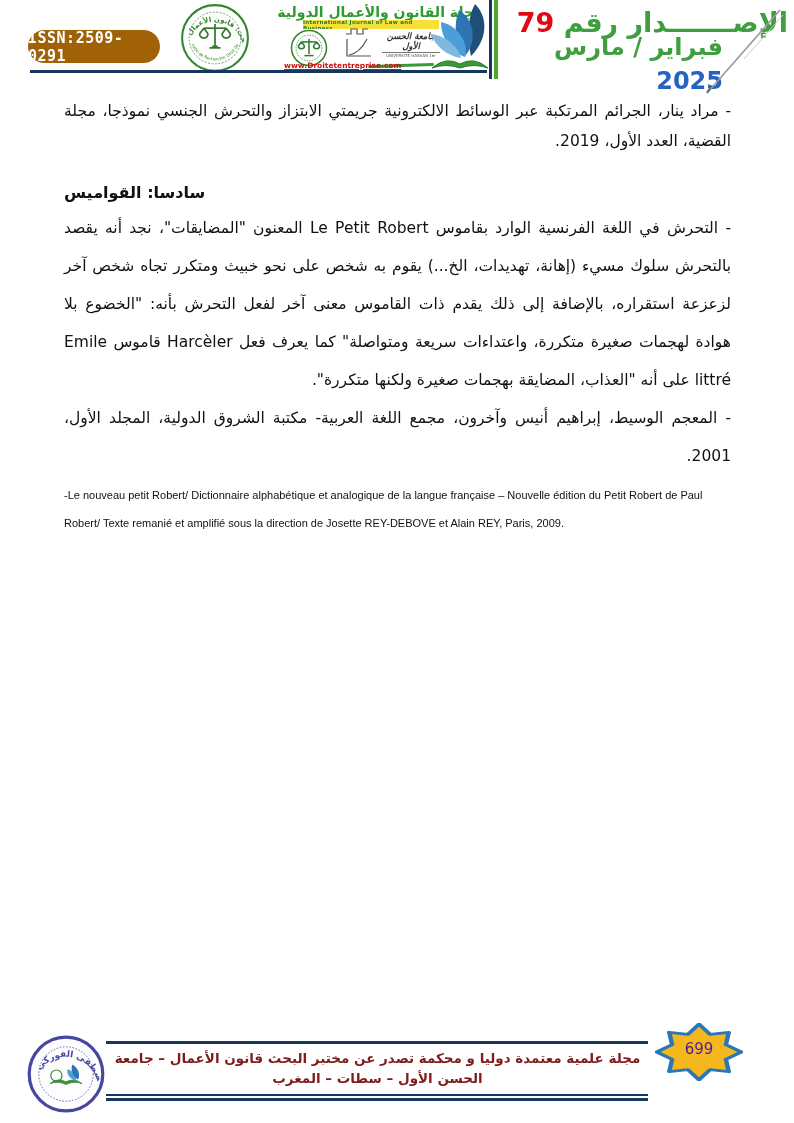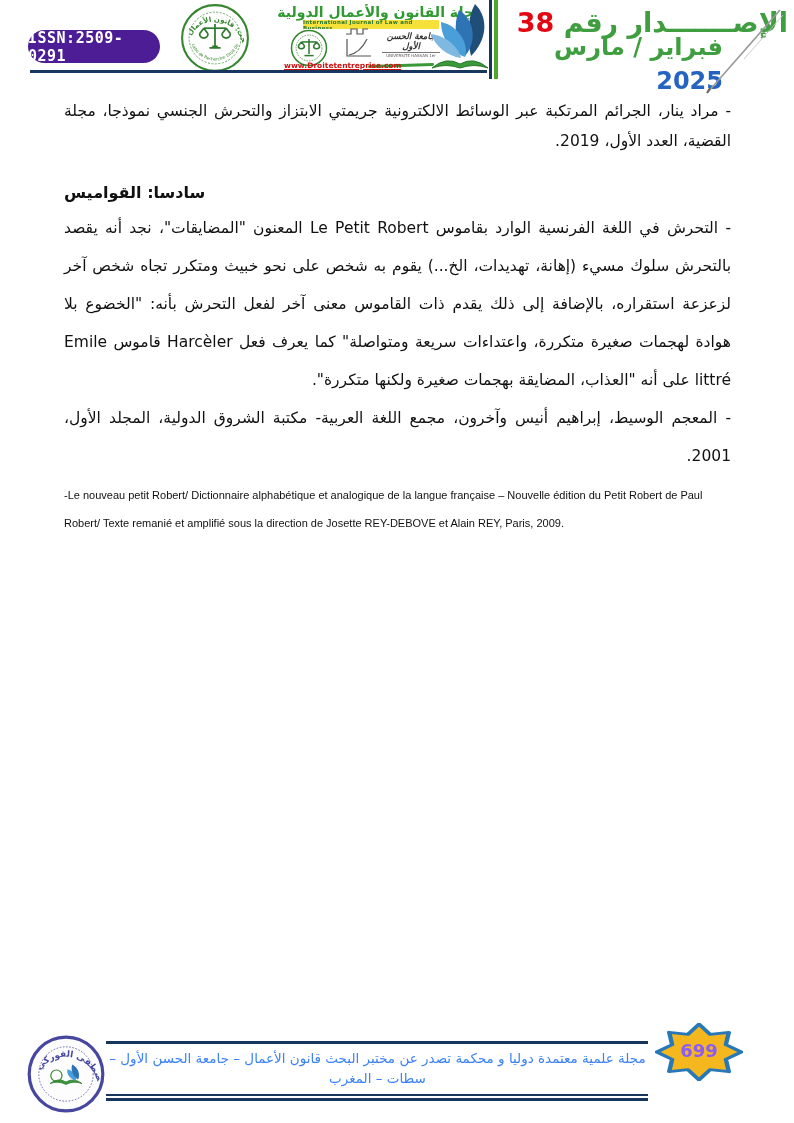--- a/index.html
+++ b/index.html
@@ -1,21 +1,21 @@
 <!DOCTYPE html>
 <html lang="ar"><head>
 <meta charset="utf-8">
 <style>
   html,body{margin:0;padding:0;background:#e9e9e9;}
   .page{position:relative;width:794px;height:1123px;background:#ffffff;overflow:hidden;
         font-family:"DejaVu Sans",sans-serif;}
   .abs{position:absolute;}
 
   
-  .issn-badge{left:28px;top:30px;width:132px;height:33px;background:#4c1d95;border-radius:17px;
+  .issn-badge{left:28px;top:30px;width:132px;height:33px;background:#a16207;border-radius:17px;
     color:#fff;font-family:"DejaVu Sans Mono",monospace;font-weight:bold;font-size:15px;
     letter-spacing:.5px;display:flex;align-items:center;justify-content:center;}
   .hline{background:#17365d;}
   .header-rule{left:30px;top:70px;width:457px;height:3px;}
   .vsep-navy{left:489px;top:0;width:3px;height:79px;background:#17365d;}
   .vsep-green{left:494px;top:0;width:4px;height:79px;background:#4ea72e;}
 
   .journal-title{left:276px;top:4px;width:208px;text-align:center;direction:rtl;
     font-size:14px;font-weight:bold;color:#2f9a30;}
   .subtitle-band{left:303px;top:20px;width:136px;height:9px;background:#f6e13a;
@@ -41,29 +41,29 @@
   .ar-p{direction:rtl;text-align:justify;text-align-last:right;font-size:15.5px;
     line-height:38px;margin:0;}
   .ref1{margin-bottom:24px;line-height:30px;}
   .sec-head{direction:rtl;text-align:left;font-weight:bold;font-size:16px;margin:0 0 3px 0;
     line-height:26px;}
   .ref2{margin-top:0;}
   .fr-p{direction:ltr;text-align:left;font-family:"Liberation Sans",sans-serif;
     font-size:11px;line-height:27.5px;margin:7px 0 0 0;color:#111;}
 
   
-  .footer-text{direction:rtl;text-align:center;color:#3b82f6;font-weight:normal;}
+  .footer-text{direction:rtl;text-align:center;color:#7f1d1d;font-weight:bold;}
   .f-line1{left:105px;top:1048px;width:545px;font-size:13.5px;line-height:20px;}
   .f-line2{left:105px;top:1077px;width:545px;font-size:13px;line-height:19px;}
   .f-line2 .latin{direction:ltr;unicode-bidi:embed;margin:0 4px;}
   .f-rule-top{left:106px;top:1041px;width:542px;height:2.5px;}
   .f-rule-b1{left:106px;top:1094px;width:542px;height:1.5px;}
   .f-rule-b2{left:106px;top:1098px;width:542px;height:3px;}
-  .star-num{left:655px;top:1040px;width:88px;text-align:center;font-size:18px;
-    font-weight:bold;color:#8b5cf6;font-family:"DejaVu Sans",sans-serif;}
+  .star-num{left:655px;top:1040px;width:88px;text-align:center;font-size:15px;
+    font-weight:normal;color:#4c1d95;font-family:"DejaVu Sans",sans-serif;}
 </style>
 </head>
 <body>
 
 <div class="page">
 
   <div class="abs issn-badge">ISSN:2509-0291</div>
 
   <svg class="abs" style="left:171px;top:3px" width="88" height="70" viewBox="0 0 100 100">
     <circle cx="50" cy="50" r="47" fill="#ffffff" stroke="#35862f" stroke-width="3"></circle>
@@ -126,21 +126,21 @@
   </svg>
 
   <div class="abs logo-url">www.Droitetentreprise.com</div>
 
   <div class="abs hline header-rule"></div>
   <div class="abs vsep-navy"></div>
   <div class="abs vsep-green"></div>
 
   <div class="abs issue-line1">
     <span>الإصـــــــدار رقم</span>
-    <span class="num">38</span>
+    <span class="num">79</span>
   </div>
   <div class="abs issue-line2">
     <span>فبراير / مارس</span>
     <span class="num">2025</span>
   </div>
 
   <svg class="abs" style="left:700px;top:8px" width="86" height="88" viewBox="0 0 86 88">
     <line x1="80" y1="2" x2="8" y2="84" stroke="#9a9a9a" stroke-width="1.6"></line>
     <line x1="83" y1="7" x2="44" y2="51" stroke="#c4c4c4" stroke-width="0.9"></line>
     <line x1="10" y1="80" x2="7" y2="85" stroke="#666" stroke-width="2"></line>

